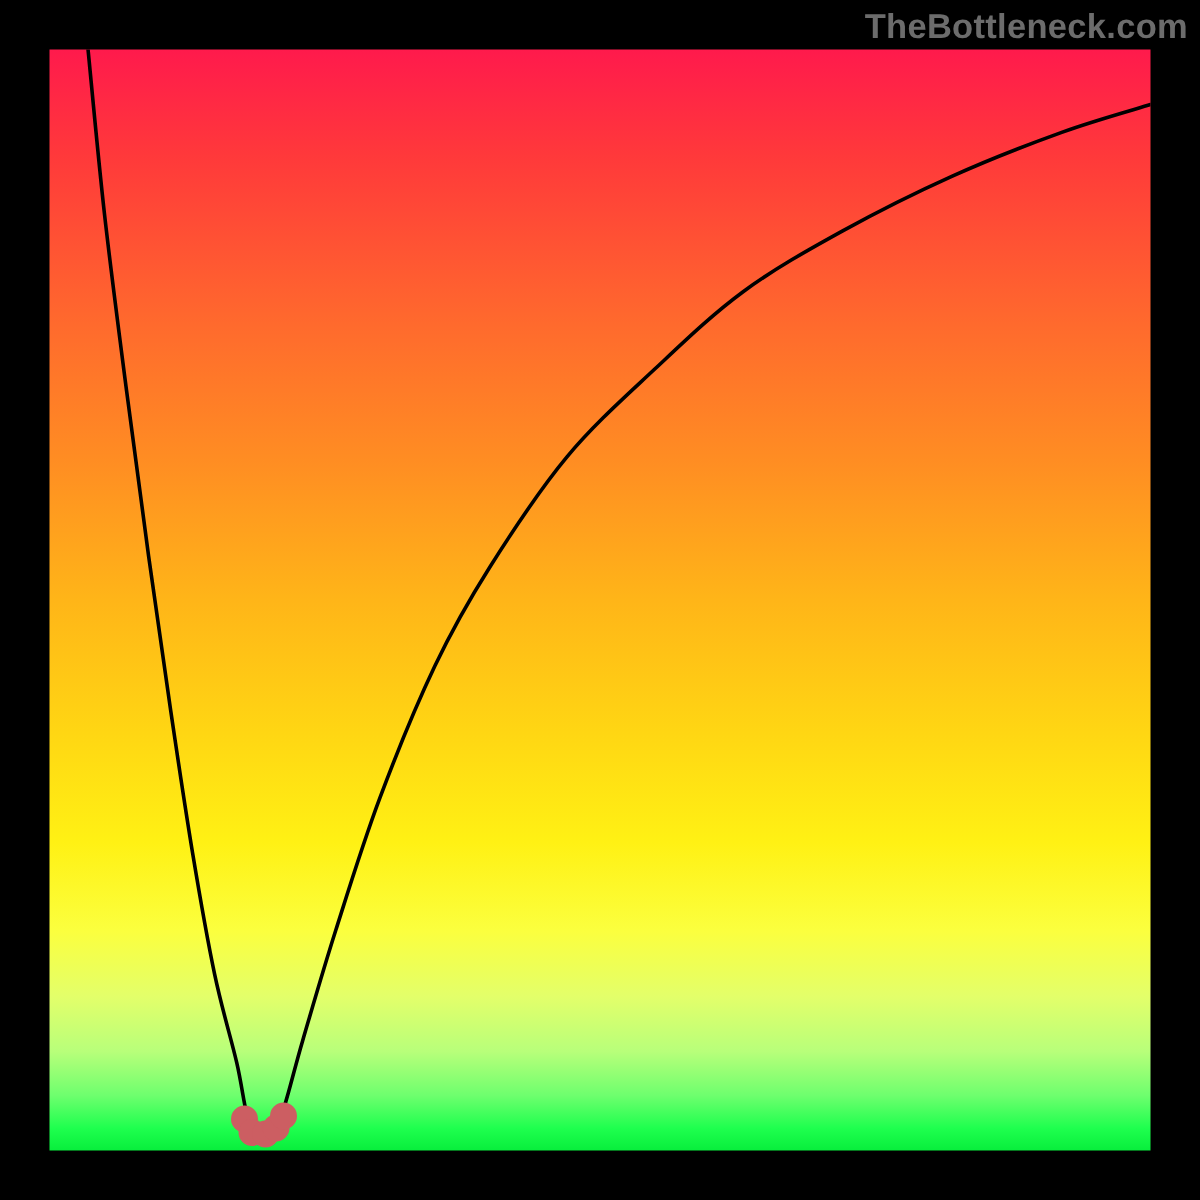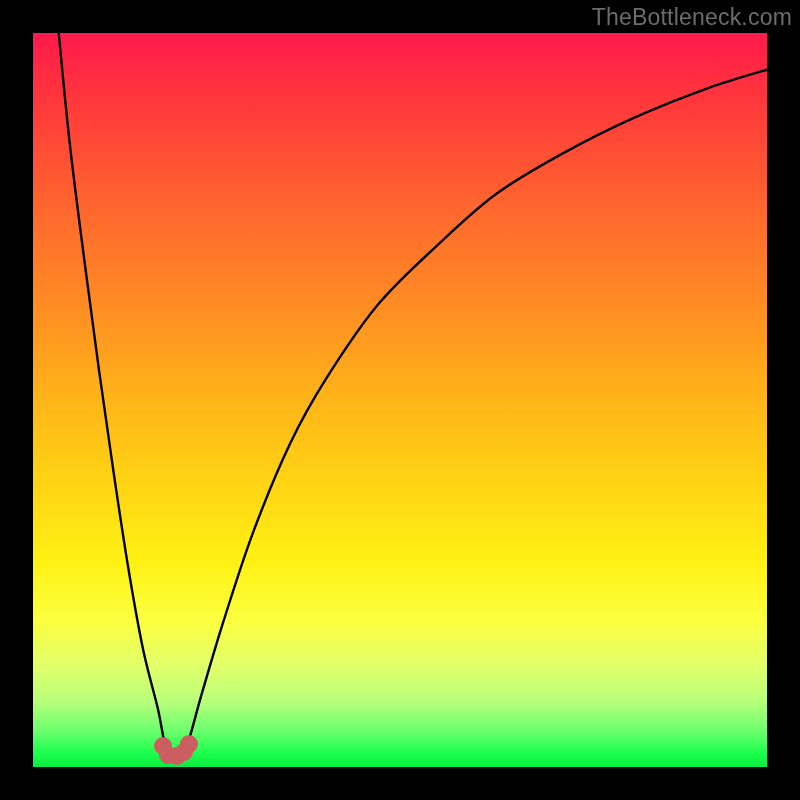--- a/index.html
+++ b/index.html
@@ -40,21 +40,21 @@
       #1eff4e 98%,
       #08ee3c 100%
     );
   }
   .watermark {
     position: absolute;
     top: 4px;
     right: 8px;
     color: #6c6c6c;
     font-size: 23px;
-    font-weight: 400;
+    font-weight: 700;
     letter-spacing: 0.2px;
   }
   svg.curve {
     position: absolute;
     top: 0;
     left: 0;
     width: 734px;
     height: 734px;
   }
   .marker {

